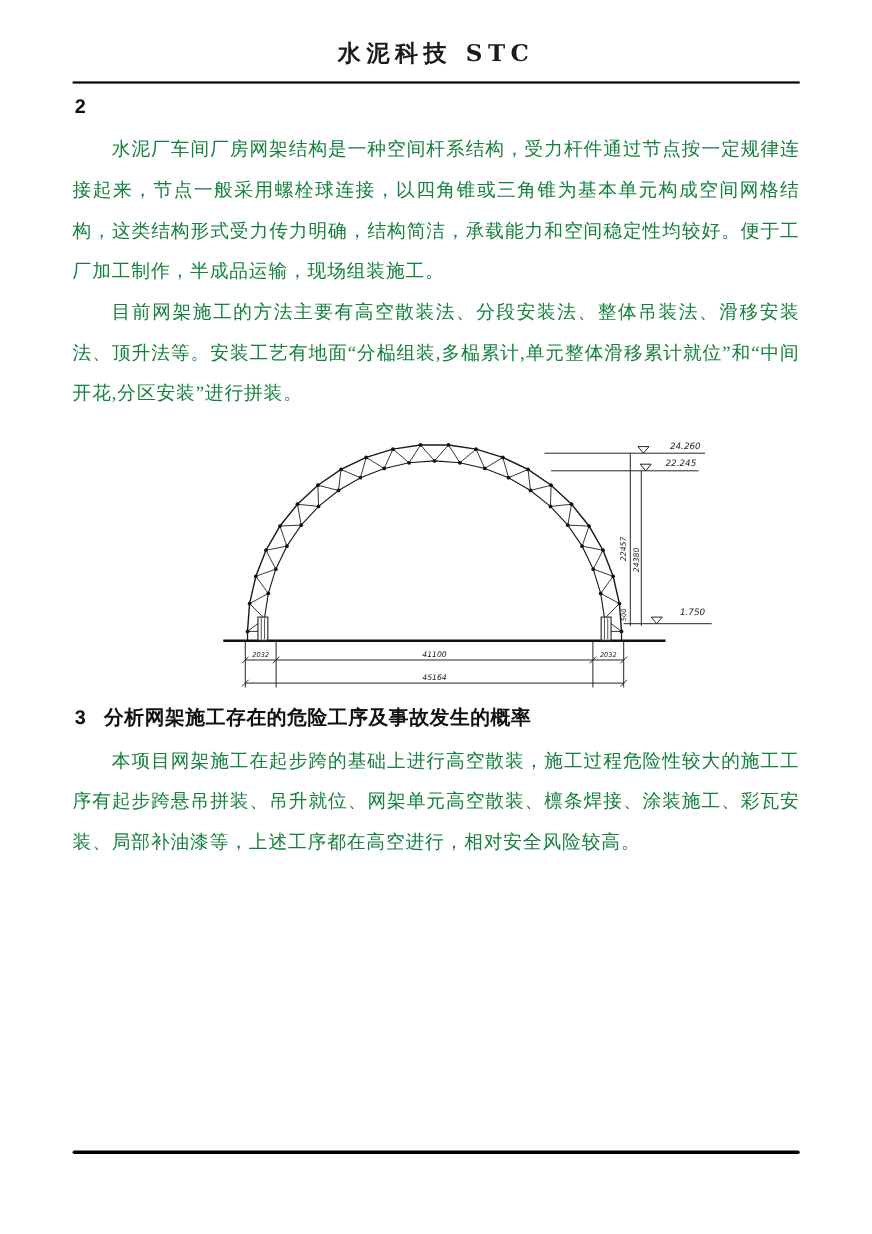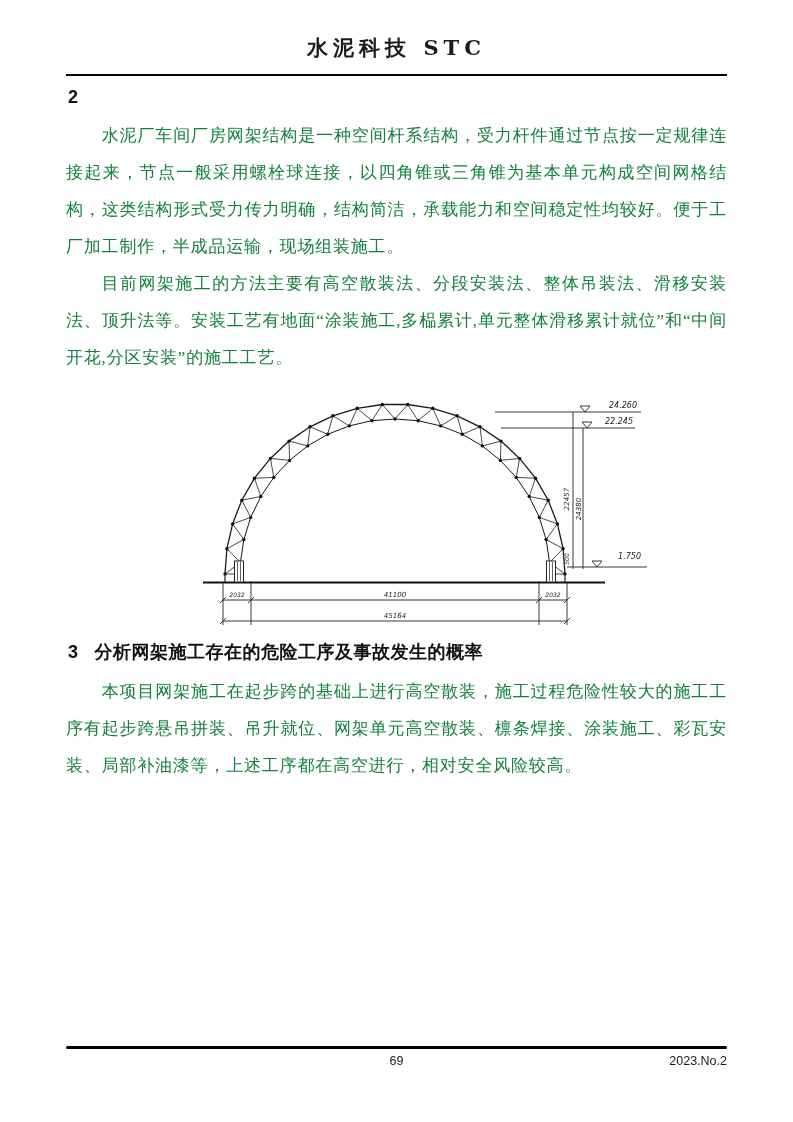--- a/index.html
+++ b/index.html
@@ -46,21 +46,21 @@
   <div class="content">
 
     <div class="journal-header">水泥科技 STC</div>
     <div class="header-rule"></div>
 
     <div class="sec-heading">
       <span>2</span>
     </div>
 
     <p class="para">水泥厂车间厂房网架结构是一种空间杆系结构，受力杆件通过节点按一定规律连接起来，节点一般采用螺栓球连接，以四角锥或三角锥为基本单元构成空间网格结构，这类结构形式受力传力明确，结构简洁，承载能力和空间稳定性均较好。便于工厂加工制作，半成品运输，现场组装施工。</p>
-    <p class="para">目前网架施工的方法主要有高空散装法、分段安装法、整体吊装法、滑移安装法、顶升法等。安装工艺有地面“涂装施工,多榀累计,单元整体滑移累计就位”和“中间开花,分区安装”的施工工艺。</p>
+    <p class="para">目前网架施工的方法主要有高空散装法、分段安装法、整体吊装法、滑移安装法、顶升法等。安装工艺有地面“分榀组装,多榀累计,单元整体滑移累计就位”和“中间开花,分区安装”进行拼装。</p>
 
     <div class="figure-wrap">
       <svg width="570" height="248" viewBox="0 0 570 248">
 
         <g id="truss">
             <path d="M40.0 193.0 L41.9 167.7 L47.6 142.9 L56.8 119.2 L69.5 97.2 L85.4 77.4 L104.0 60.1 L125.0 45.8 L147.9 34.8 L172.2 27.3 L197.3 23.5 L222.7 23.5 L247.8 27.3 L272.1 34.8 L295.0 45.8 L316.0 60.1 L334.6 77.4 L350.5 97.2 L363.2 119.2 L372.4 142.9 L378.1 167.7 L380.0 193.0" fill="none" stroke="#1a1a1a" stroke-width="1.3"></path>
             <path d="M 55 193 L 55.4 181.4 L58.9 158.5 L65.7 136.4 L75.8 115.5 L88.8 96.4 L104.6 79.4 L122.7 64.9 L142.7 53.3 L164.3 44.9 L186.9 39.7 L210.0 38.0 L233.1 39.7 L255.7 44.9 L277.3 53.3 L297.3 64.9 L315.4 79.4 L331.2 96.4 L344.2 115.5 L354.3 136.4 L361.1 158.5 L364.6 181.4 L 365 193" fill="none" stroke="#1a1a1a" stroke-width="1"></path>
             <path d="M 55 193 L 40.0 193.0 M 40.0 193.0 L 55.4 181.4 L 41.9 167.7 M 41.9 167.7 L 58.9 158.5 L 47.6 142.9 M 47.6 142.9 L 65.7 136.4 L 56.8 119.2 M 56.8 119.2 L 75.8 115.5 L 69.5 97.2 M 69.5 97.2 L 88.8 96.4 L 85.4 77.4 M 85.4 77.4 L 104.6 79.4 L 104.0 60.1 M 104.0 60.1 L 122.7 64.9 L 125.0 45.8 M 125.0 45.8 L 142.7 53.3 L 147.9 34.8 M 147.9 34.8 L 164.3 44.9 L 172.2 27.3 M 172.2 27.3 L 186.9 39.7 L 197.3 23.5 M 197.3 23.5 L 210.0 38.0 L 222.7 23.5 M 222.7 23.5 L 233.1 39.7 L 247.8 27.3 M 247.8 27.3 L 255.7 44.9 L 272.1 34.8 M 272.1 34.8 L 277.3 53.3 L 295.0 45.8 M 295.0 45.8 L 297.3 64.9 L 316.0 60.1 M 316.0 60.1 L 315.4 79.4 L 334.6 77.4 M 334.6 77.4 L 331.2 96.4 L 350.5 97.2 M 350.5 97.2 L 344.2 115.5 L 363.2 119.2 M 363.2 119.2 L 354.3 136.4 L 372.4 142.9 M 372.4 142.9 L 361.1 158.5 L 378.1 167.7 M 378.1 167.7 L 364.6 181.4 L 380.0 193.0 M 380.0 193.0 L 365 193" fill="none" stroke="#1a1a1a" stroke-width="0.8"></path>
             <circle cx="40.0" cy="193.0" r="1.7" fill="#111"></circle>
             <circle cx="41.9" cy="167.7" r="1.7" fill="#111"></circle>
@@ -168,18 +168,14 @@
     <div class="sec-heading">
       <span>3</span>
       <span>分析网架施工存在的危险工序及事故发生的概率</span>
     </div>
 
     <p class="para">本项目网架施工在起步跨的基础上进行高空散装，施工过程危险性较大的施工工序有起步跨悬吊拼装、吊升就位、网架单元高空散装、檩条焊接、涂装施工、彩瓦安装、局部补油漆等，上述工序都在高空进行，相对安全风险较高。</p>
   </div>
 
   <div class="footer">
     <div class="footer-rule"></div>
-    <div class="footer-row">
-      <span class="page-number">69</span>
-      <span class="issue-label">2023.No.2</span>
-    </div>
   </div>
 </div>
 
 </body></html>

